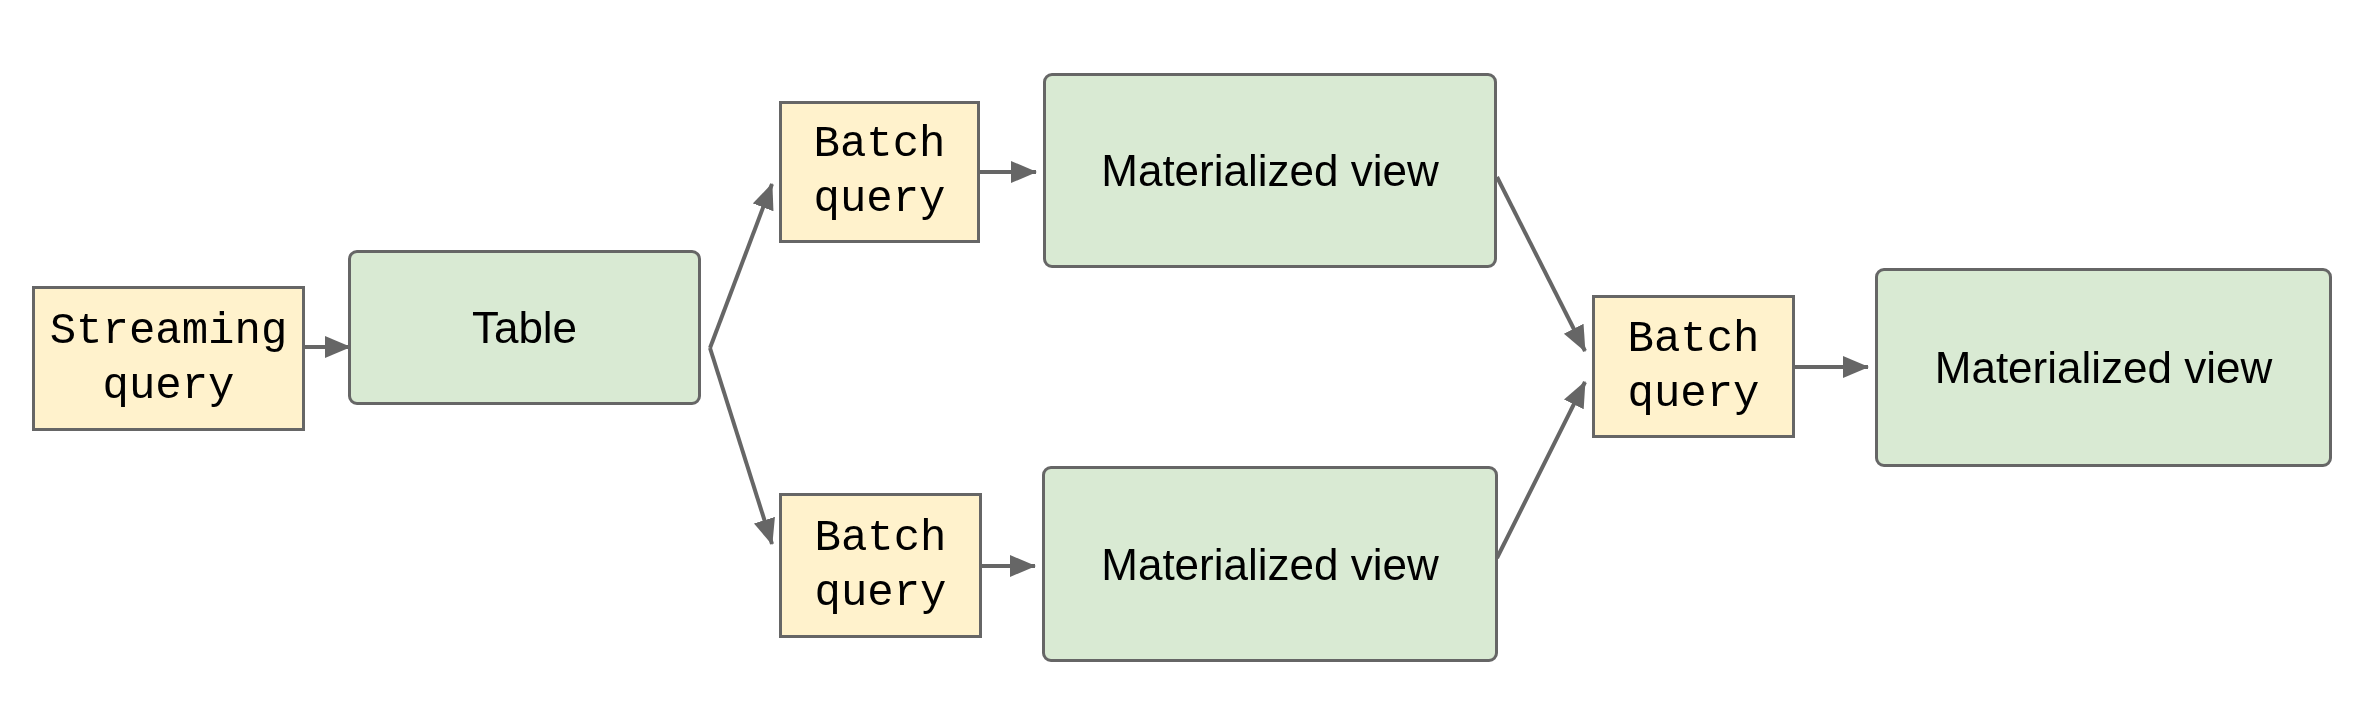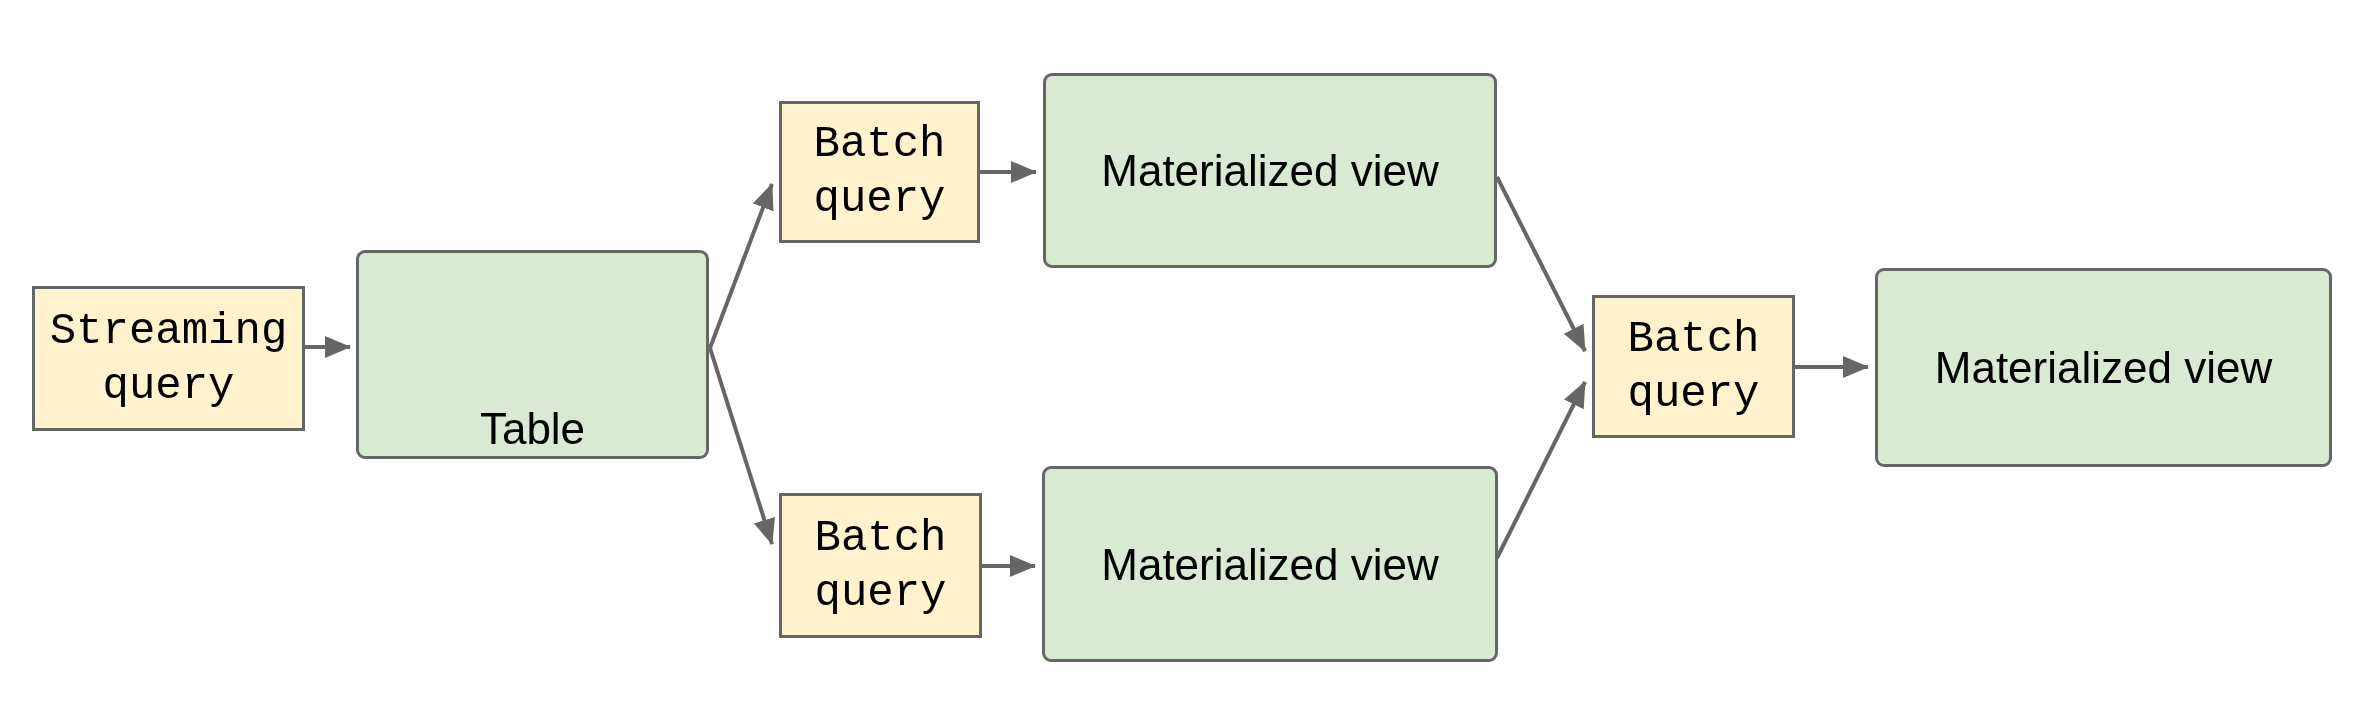--- a/index.html
+++ b/index.html
@@ -43,21 +43,21 @@
   .node-yellow {
     background: var(--node-yellow-fill, #fff2cc);
     font-family: Liberation Mono, monospace;
   }
   .node-green {
     background: var(--node-green-fill, #d9ead3);
     border-radius: 9px;
   }
   
   #n-streaming     { left: 32px;   top: 275px; width: 273px; height: 145px; margin-top: 11px; }
-  #n-table         { left: 356px;  top: 250px; width: 353px; height: 209px; align-items: flex-end; }
+  #n-table         { left: 348px;  top: 250px; width: 353px; height: 155px; }
   #n-batch-top     { left: 779px;  top: 101px; width: 201px; height: 142px; }
   #n-mv-top        { left: 1043px; top: 73px;  width: 454px; height: 195px; }
   #n-batch-bottom  { left: 779px;  top: 493px; width: 203px; height: 145px; }
   #n-mv-bottom     { left: 1042px; top: 466px; width: 456px; height: 196px; }
   #n-batch-right   { left: 1592px; top: 295px; width: 203px; height: 143px; }
   #n-mv-final      { left: 1875px; top: 268px; width: 457px; height: 199px; }
 </style>
 </head>
 <body>
 

